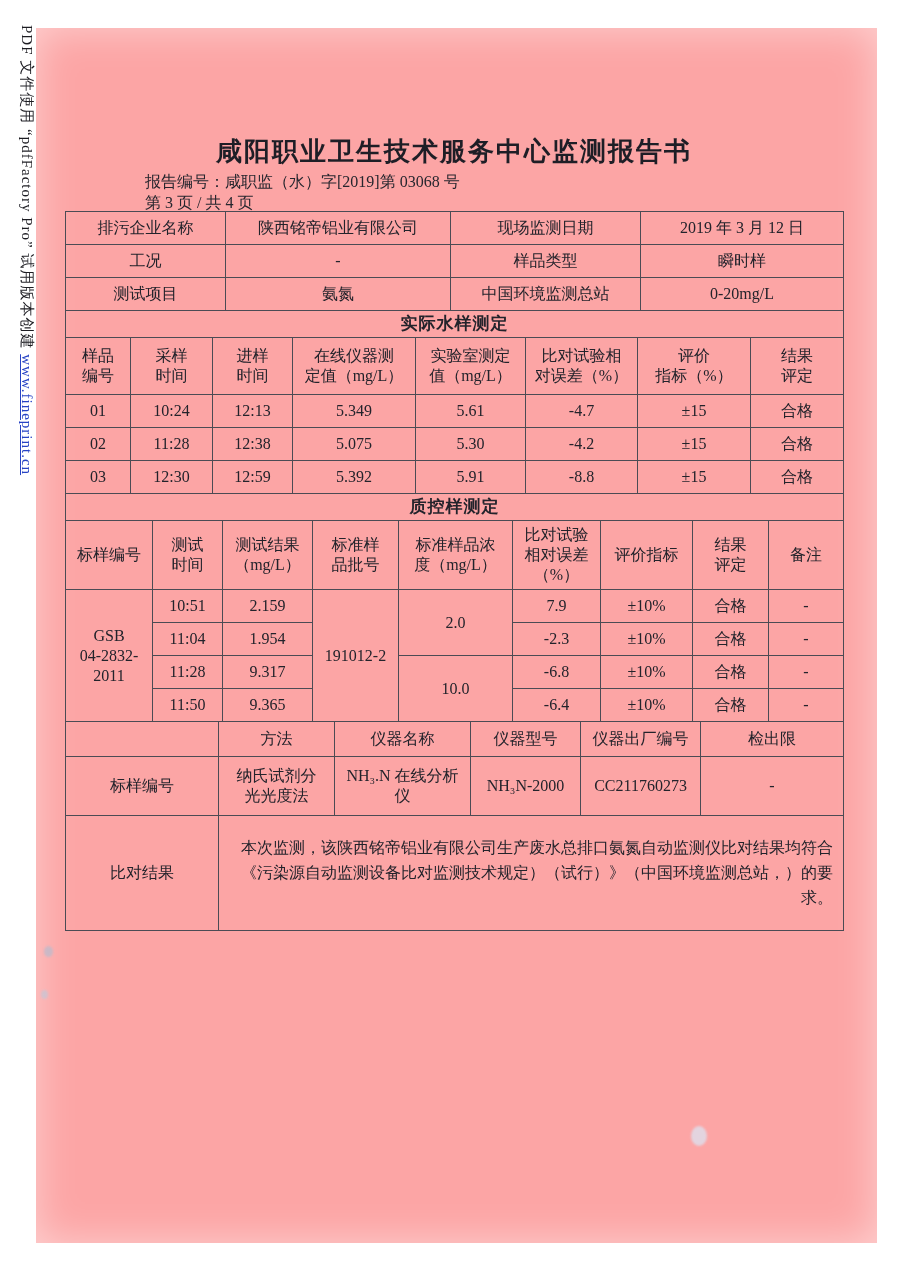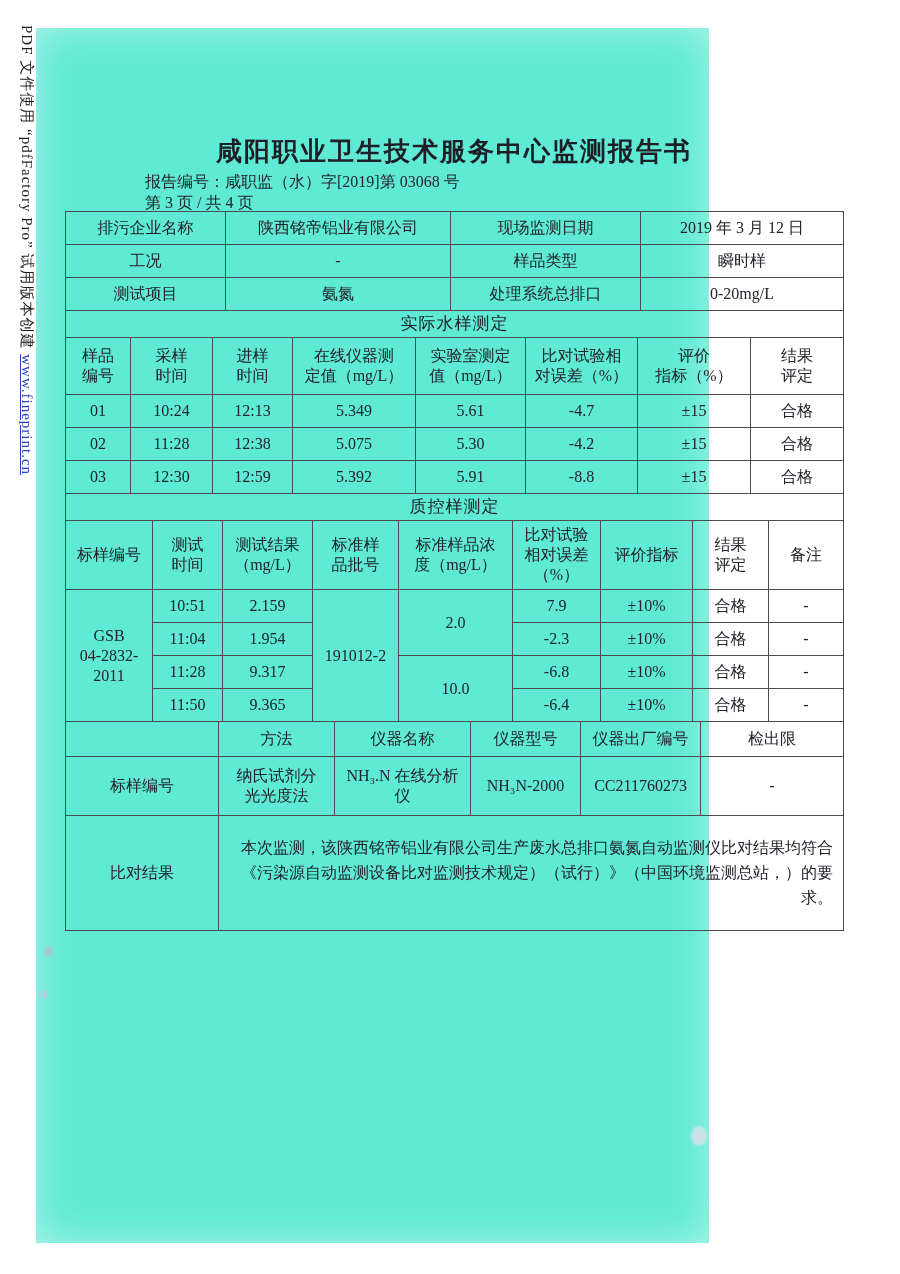--- a/index.html
+++ b/index.html
@@ -1,22 +1,22 @@
 <!DOCTYPE html>
 <html><head>
 <meta charset="utf-8">
 <style>
   html,body{margin:0;padding:0;}
   body{
     width:900px;height:1274px;position:relative;background:#ffffff;overflow:hidden;
     font-family:"Liberation Serif","DejaVu Serif",serif;color:#2b2b33;
   }
   .page{
-    position:absolute;left:36px;top:28px;width:673px;height:1215px;
-    background:#5eead4;
+    position:absolute;left:36px;top:28px;width:841px;height:1215px;
+    background:#fca5a5;
     box-shadow:inset 0 0 40px rgba(255,255,255,.5);
   }
   .watermark{
     position:absolute;top:25px;left:36px;transform:rotate(90deg);transform-origin:0 0;
     white-space:nowrap;font-size:15px;letter-spacing:1px;color:#1c1c22;
     font-family:"Liberation Serif","DejaVu Serif",serif;
   }
   .watermark a{color:#2743c4;text-decoration:underline;}
   .doc-title{
     position:absolute;left:29px;top:106px;width:778px;margin:0;
@@ -26,21 +26,21 @@
     position:absolute;left:29px;top:144px;width:778px;box-sizing:border-box;
     padding:0 90px 0 80px;display:flex;justify-content:space-between;
     font-size:16px;color:#26262e;flex-direction:column;
   }
   .tables{position:absolute;left:29px;top:184px;width:778px;}
   table{border-collapse:collapse;table-layout:fixed;width:778px;margin-top:-1px;}
   td,th{
     border:1px solid #4b4b54;padding:0 4px;text-align:center;vertical-align:middle;
     font-size:16px;font-weight:normal;color:#23232b;white-space:pre-line;line-height:1.25;
   }
-  tr.band th{font-size:17px;letter-spacing:1px;}
+  tr.band th{font-size:17px;letter-spacing:1px;font-weight:bold;}
   .info-table tr{height:33px;}
   .water-table tr.band{height:27px;}
   .water-table tr.hdr{height:57px;}
   .water-table tr.data{height:33px;}
   .qc-table tr.band{height:27px;}
   .qc-table tr.hdr{height:69px;}
   .qc-table tr.data{height:33px;}
   .tech-table tr.band{height:29px;}
   .tech-table tr.hdr{height:35px;}
   .tech-table tr.r1,.tech-table tr.r2{height:59px;}
@@ -84,21 +84,21 @@
       </tr>
       <tr>
         <td>工况</td>
         <td>-</td>
         <td>样品类型</td>
         <td>瞬时样</td>
       </tr>
       <tr>
         <td>测试项目</td>
         <td>氨氮</td>
-        <td>处理系统总排口</td>
+        <td>中国环境监测总站</td>
         <td>0-20mg/L</td>
       </tr>
     </tbody>
       </table>
 
     <table class="water-table">
       <colgroup>
           <col style="width:65px">
           <col style="width:82px">
           <col style="width:80px">

